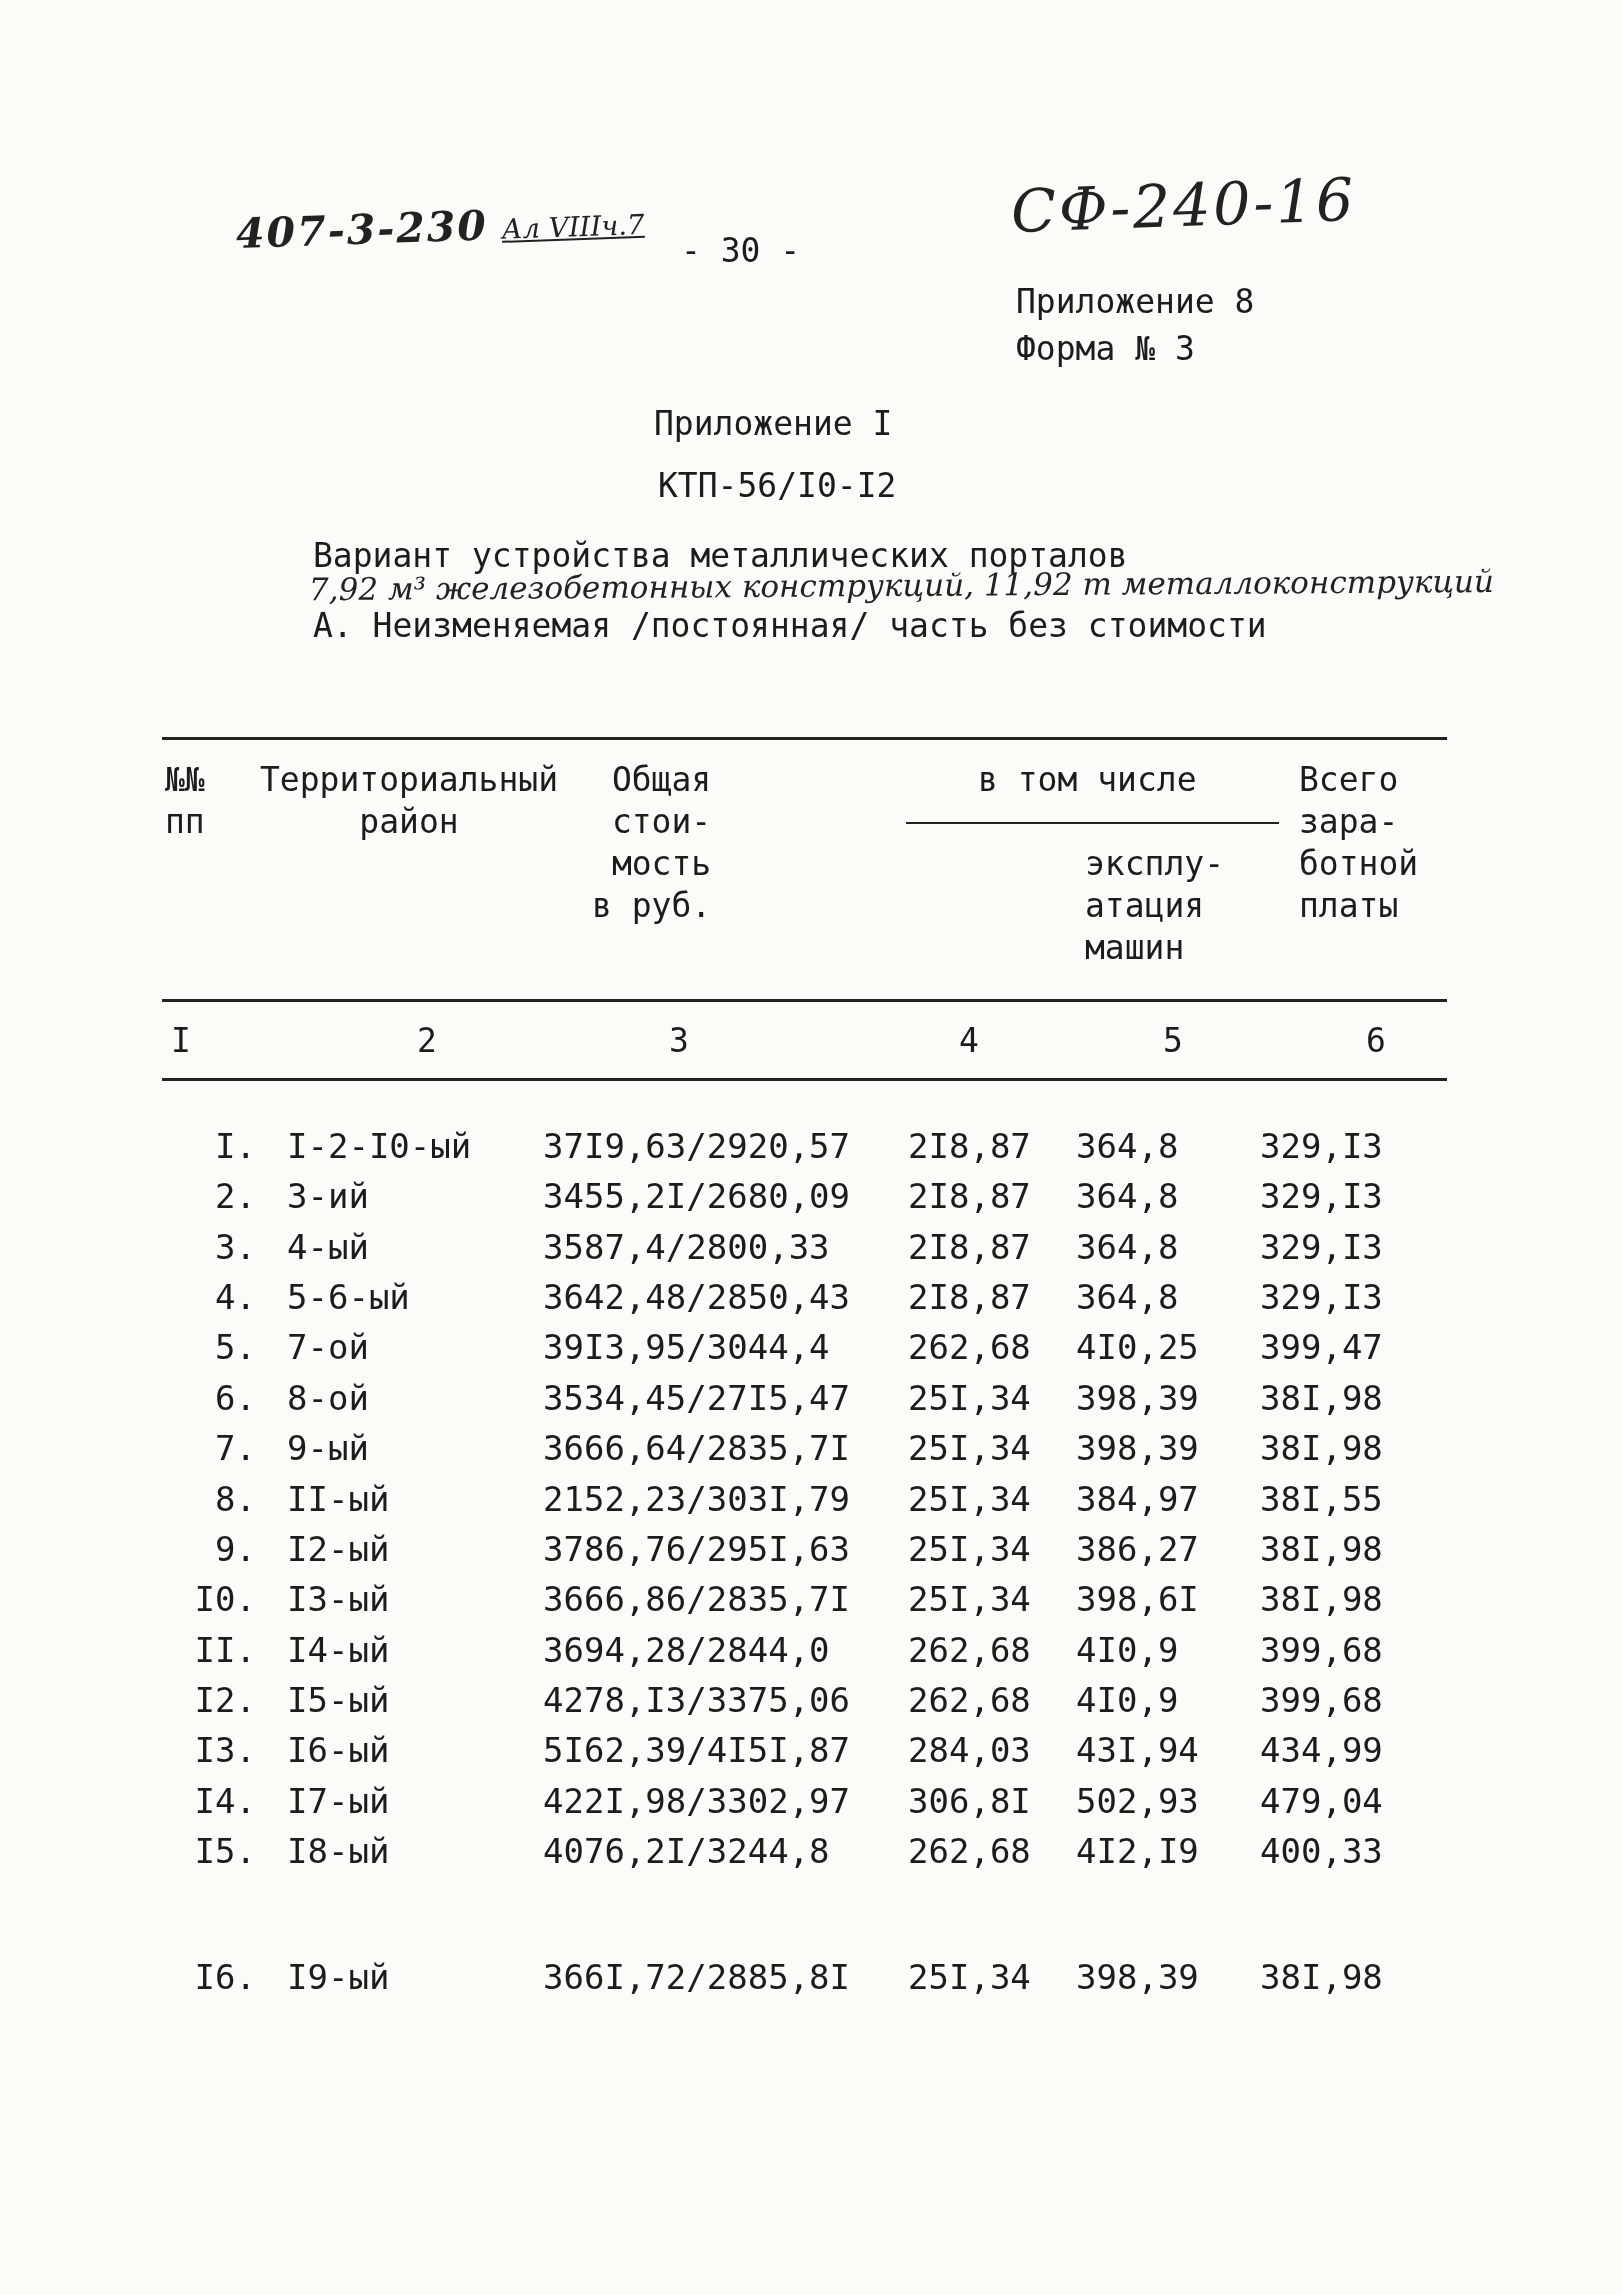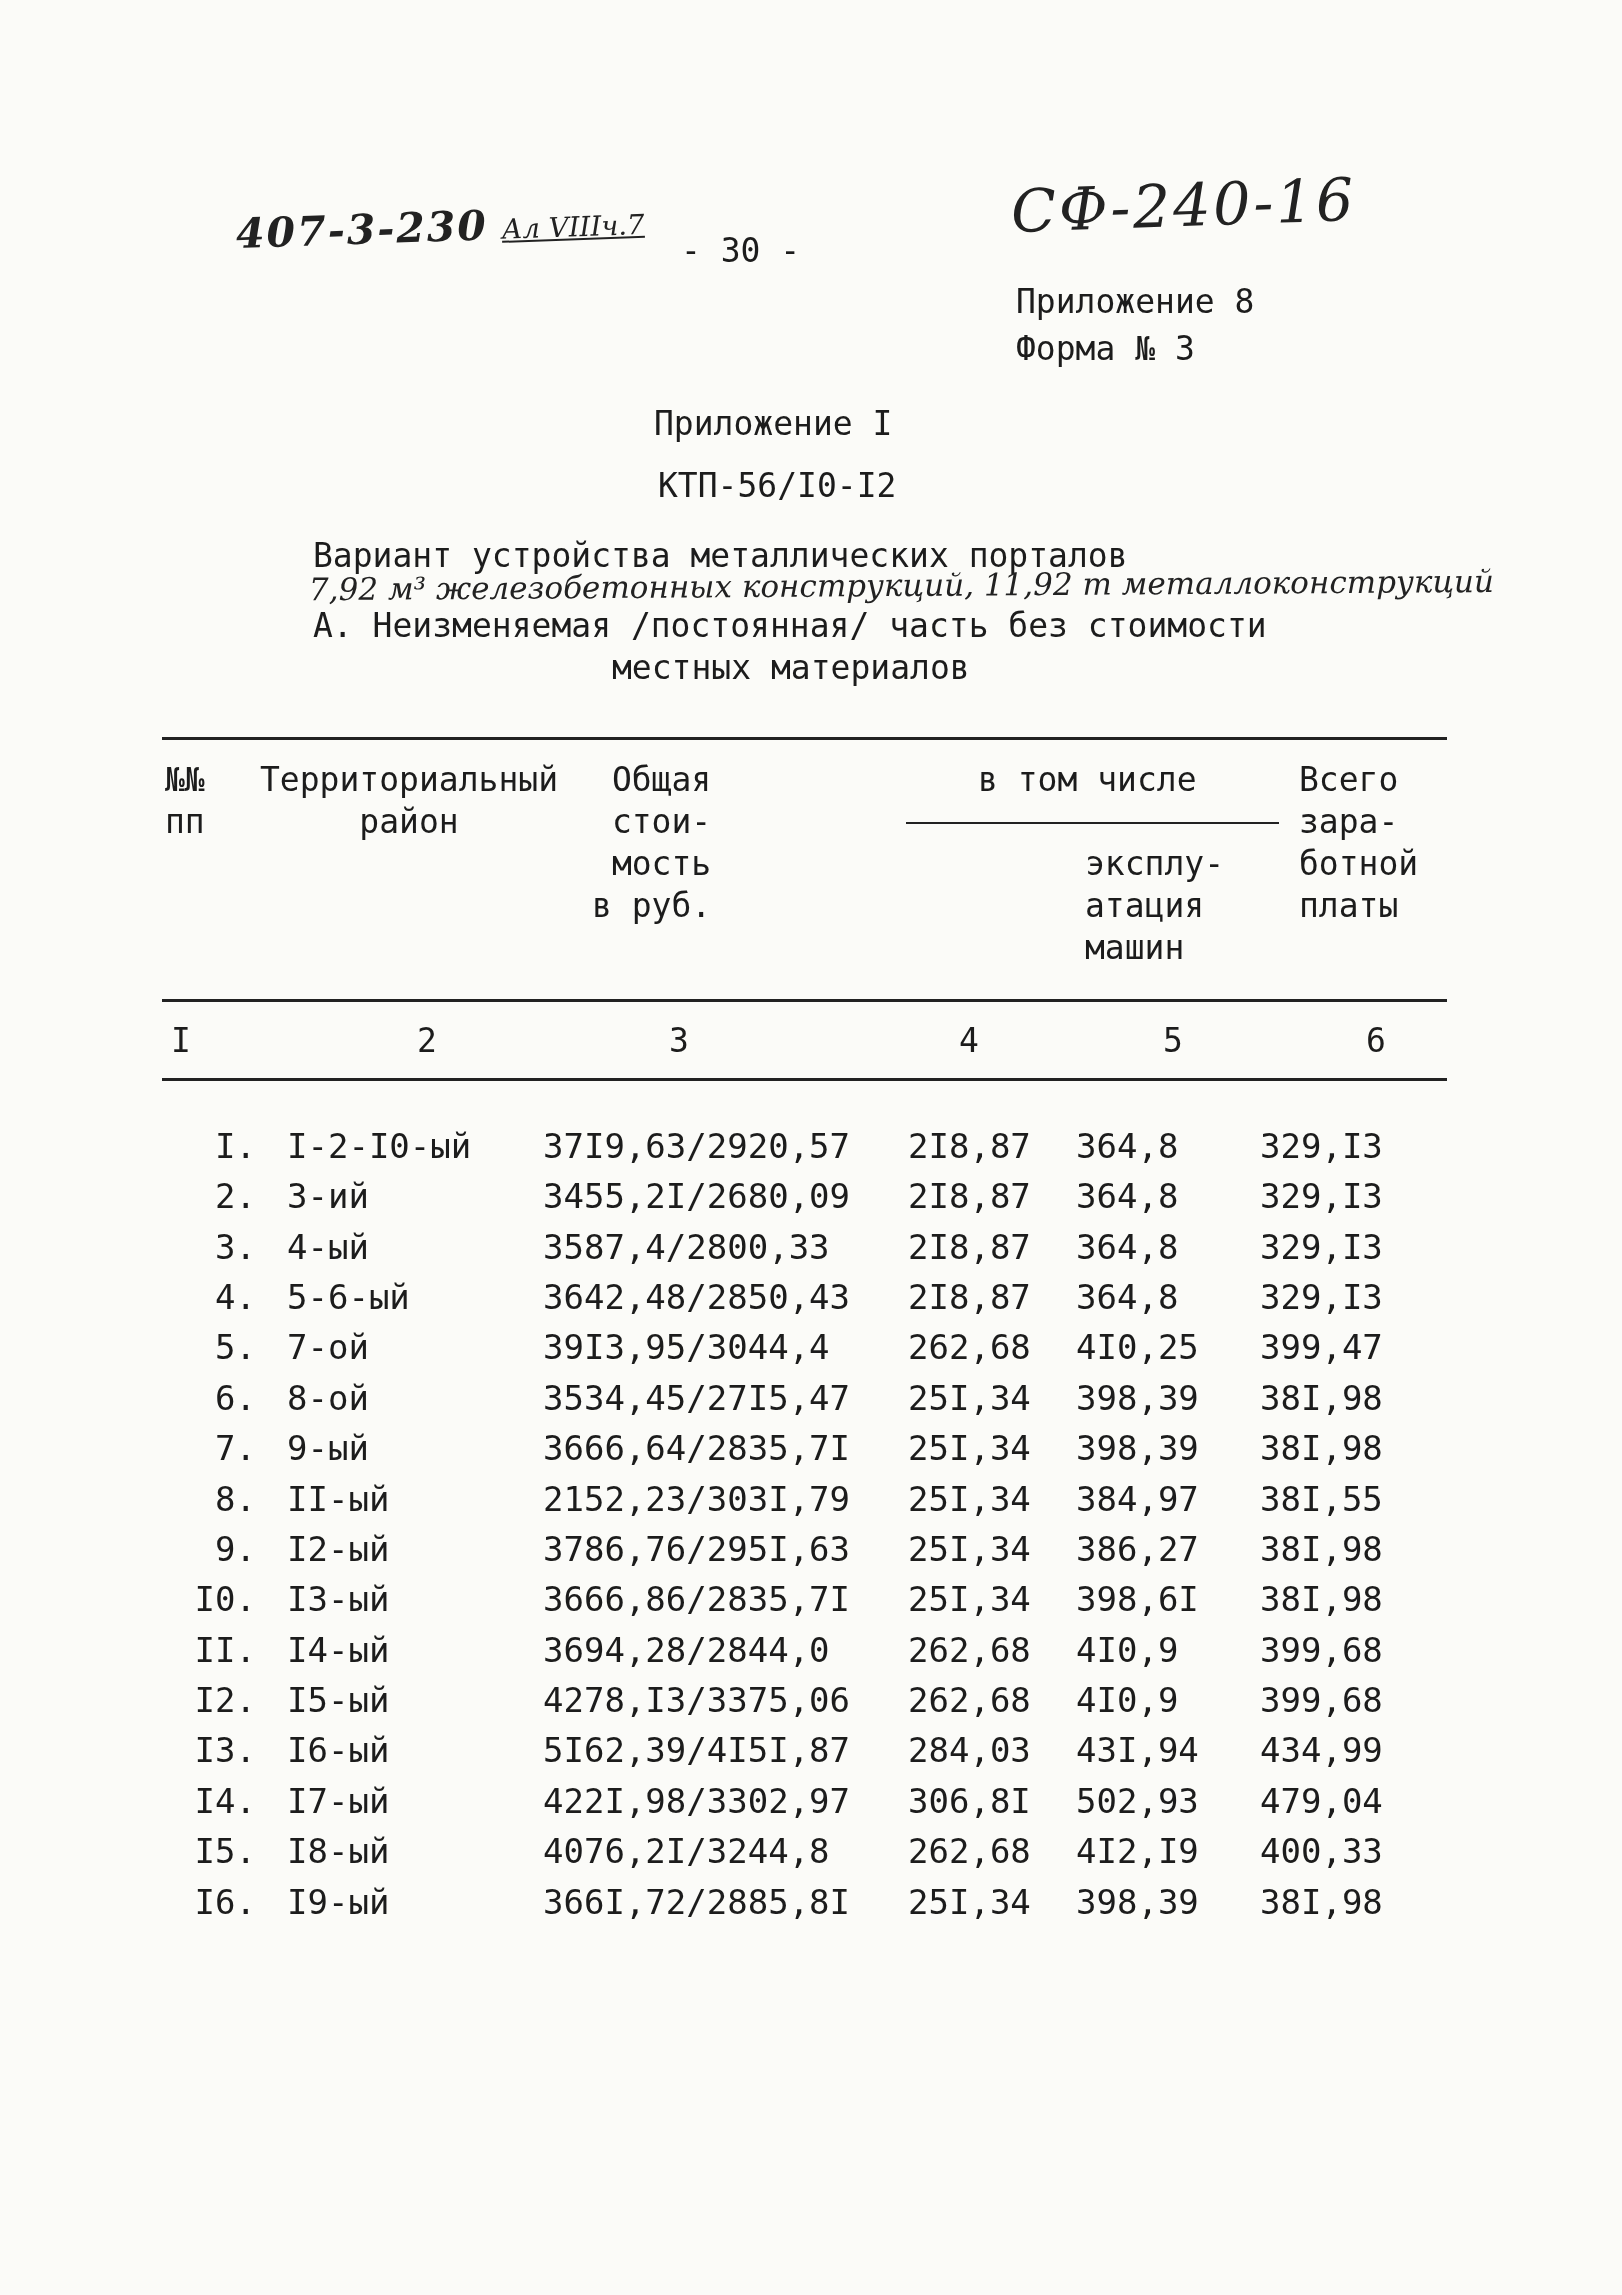--- a/index.html
+++ b/index.html
@@ -100,21 +100,20 @@
   <div class="typed page-number">- 30 -</div>
   <div class="hand stamp">СФ-240-16</div>
   <div class="typed appendix-right">Приложение 8</div>
   <div class="typed form-label">Форма № 3</div>
 
   <div class="typed appendix-center">Приложение I</div>
   <div class="typed doc-code">КТП-56/I0-I2</div>
   <div class="typed subtitle-1">Вариант устройства металлических порталов</div>
   <div class="hand subtitle-hand">7,92 м³ железобетонных конструкций, 11,92 т металлоконструкций</div>
   <div class="typed subtitle-2">А. Неизменяемая /постоянная/ часть без стоимости</div>
-  <div class="typed subtitle-3">местных материалов</div>
 
   <div class="rule rule-top"></div>
   <div class="typed th th-num">№№
 пп</div>
   <div class="typed th th-district">Территориальный
 район</div>
   <div class="typed th th-cost">Общая
 стои-
 мость
 в руб.</div>
@@ -268,21 +267,21 @@
 
   <div class="trow" style="top: 1832px;">
     <span class="c1">I5.</span>
     <span class="c2">I8-ый</span>
     <span class="c3">4076,2I/3244,8</span>
     <span class="c4">262,68</span>
     <span class="c5">4I2,I9</span>
     <span class="c6">400,33</span>
   </div>
 
-  <div class="trow" style="top: 1883px;">
+  <div class="trow" style="top: 1958px;">
     <span class="c1">I6.</span>
     <span class="c2">I9-ый</span>
     <span class="c3">366I,72/2885,8I</span>
     <span class="c4">25I,34</span>
     <span class="c5">398,39</span>
     <span class="c6">38I,98</span>
   </div>
 </div>
 
 </div>

